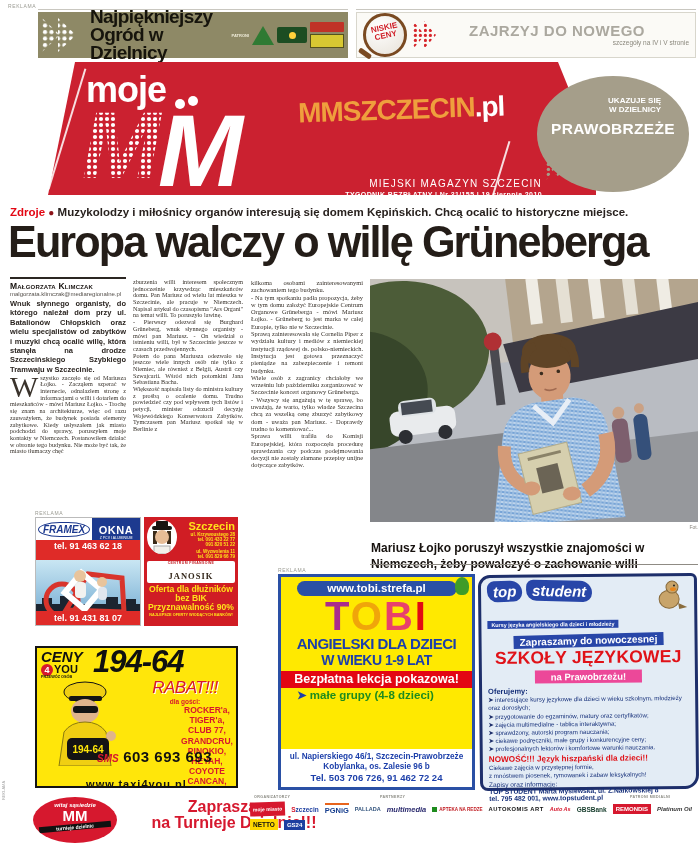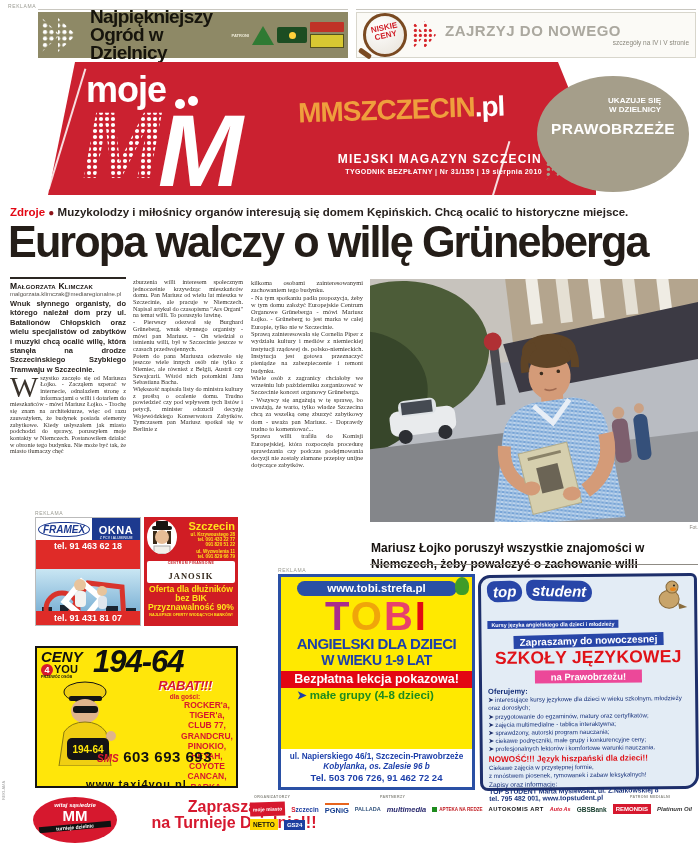--- a/index.html
+++ b/index.html
@@ -17,30 +17,30 @@
   .gbox1{width:30px;height:16px;background:#1c4d22;border-radius:2px;display:flex;align-items:center;justify-content:center;}
   .gbox1 i{width:7px;height:7px;border-radius:50%;background:#ffd23b;}
   .gcol{display:flex;flex-direction:column;gap:2px;}
   .gbox2{width:34px;height:10px;background:#c03227;border-radius:1px;}
   .gbox3{width:34px;height:14px;background:#d8c832;border:1px solid #55511c;box-sizing:border-box;}
   .ad-informator{left:356px;top:12px;width:340px;height:46px;background:#fbfaf6;border:1px solid #d8d6cc;box-sizing:border-box;display:flex;align-items:center;gap:6px;padding:0 6px;}
   .loupe{width:38px;height:38px;border-radius:50%;border:3px solid #7a4a22;background:radial-gradient(circle at 35% 30%,#fff, #e7e2d8);position:relative;flex:none;}
   .loupe .handle{position:absolute;left:-8px;bottom:-2px;width:14px;height:5px;background:#7a4a22;transform:rotate(35deg);border-radius:2px;}
   .loupe .t{position:absolute;left:2px;top:8px;width:34px;text-align:center;color:#cf1b24;font-weight:900;font-size:8px;line-height:1;transform:rotate(-12deg);}
   .inf-text{flex:1;line-height:1.05;}
-  .inf1{color:#aba89f;font-weight:900;font-size:15px;letter-spacing:.5px;}
+  .inf1{color:#aba89f;font-weight:900;font-size:15px;letter-spacing:.5px;margin-left:24px;}
   .inf2{color:#d6252b;font-weight:900;font-size:14.5px;}
   .inf3{color:#8b887d;font-size:6.5px;text-align:right;margin-top:1px;}
   
   .mast-red{left:44px;top:62px;width:552px;height:133px;background:#cb2130;
             clip-path:polygon(31px 0,514px 0,568px 133px,4px 133px);}
   .slash{position:absolute;width:2px;background:rgba(255,255,255,.85);}
   .mast-word{font-size:36px;font-weight:bold;letter-spacing:-1px;line-height:1;}
   .mast-site{font-weight:bold;font-size:28px;letter-spacing:-1px;transform:rotate(-2deg);}
-  .mast-tagline{color:#fff;font-weight:bold;font-size:12px;letter-spacing:1.2px;text-align:right;}
+  .mast-tagline{color:#fff;font-weight:normal;font-size:10px;letter-spacing:1.2px;text-align:right;margin-top:26px;}
   .mast-issue{color:#fff;font-weight:bold;font-size:7px;letter-spacing:.4px;text-align:right;margin-top:2px;}
   .circle-district{left:537px;top:76px;width:152px;height:116px;border-radius:50%;background:#a59e8a;color:#fff;}
   .cd-pre{position:absolute;right:28px;top:20px;font-size:8px;font-weight:bold;text-align:right;line-height:1.15;}
   .cd-name{position:absolute;left:14px;top:44px;font-size:15.5px;font-weight:900;letter-spacing:.3px;}
   
   .kicker{left:10px;top:206px;width:685px;font-size:11.5px;font-weight:bold;color:#28211e;white-space:nowrap;overflow:hidden;}
   .kicker .sec{color:#e30613;}
   .kicker .dot{color:#8c1218;font-size:10px;}
   .headline{left:8px;top:219px;width:692px;font-size:45px;font-weight:900;color:#241d18;
             letter-spacing:-2px;transform:scaleX(.96);transform-origin:left;white-space:nowrap;line-height:1;}
@@ -61,21 +61,21 @@
   .caption{left:371px;top:541px;width:308px;font-size:12px;font-weight:bold;color:#17120f;line-height:1.3;}
   .cap-rule{left:370px;top:564px;width:328px;height:1px;background:#8f8b84;}
   
   .ad-framex{left:35px;top:517px;width:106px;height:109px;border:1px solid #bbb;box-sizing:border-box;background:#fff;display:flex;flex-direction:column;}
   .fx-head{display:flex;height:22px;}
   .fx-logo{flex:1;display:flex;align-items:center;justify-content:center;}
   .fx-logo span{font-size:10px;font-weight:900;font-style:italic;color:#1d3a8f;border:1.5px solid #1d3a8f;border-radius:50%/60%;padding:1px 4px;}
   .fx-okna{width:48px;background:#1d3a8f;color:#fff;text-align:center;line-height:1;padding-top:3px;}
   .fx-okna b{font-size:11px;letter-spacing:.5px;}
   .fx-okna i{display:block;font-style:normal;font-size:3.5px;}
-  .fx-tel{background:#df2b28;color:#fff;font-weight:bold;font-size:9px;text-align:center;height:29px;line-height:13px;}
+  .fx-tel{background:#df2b28;color:#fff;font-weight:bold;font-size:9px;text-align:center;height:20px;line-height:13px;}
   .fx-img{flex:1;position:relative;background:linear-gradient(#c9e6f3,#7fb3d6);overflow:hidden;}
   
   .ad-janosik{left:144px;top:517px;width:94px;height:109px;background:#d01d24;box-sizing:border-box;padding:3px 3px 1px;color:#ffe11a;}
   .jn-top{display:flex;gap:2px;}
   .jn-circle{width:30px;height:34px;border-radius:50%;background:#fff;flex:none;overflow:hidden;}
   .jn-right{flex:1;text-align:right;line-height:1.1;}
   .jn-city{font-size:11px;font-weight:900;}
   .jn-addr{font-size:4.6px;font-weight:bold;}
   .jn-band{background:#fff;border-radius:2px;margin:2px 0;text-align:center;line-height:1;padding:1px 0;}
   .jn-band .sub{font-size:3.5px;color:#c01a20;font-weight:bold;letter-spacing:.4px;display:block;}
@@ -85,21 +85,21 @@
   
   .ad-taxi{left:35px;top:646px;width:203px;height:142px;background:#ffe60a;border:2px solid #141414;box-sizing:border-box;overflow:hidden;}
   .tx-logo{position:absolute;left:4px;top:2px;line-height:.9;}
   .tx-logo .t1{font-size:15px;font-weight:900;font-style:italic;color:#111;}
   .tx-logo .row{display:flex;align-items:center;gap:1px;}
   .tx-4{width:12px;height:12px;border-radius:50%;background:#d6182e;color:#fff;font-weight:900;font-size:9px;text-align:center;line-height:12px;}
   .tx-you{font-size:11px;font-weight:900;color:#111;}
   .tx-sub{font-size:3.8px;font-weight:bold;color:#111;}
   .tx-num{position:absolute;left:56px;top:-4px;font-size:31px;font-weight:900;font-style:italic;letter-spacing:-1px;color:#101010;}
   .tx-rabat{position:absolute;left:97px;top:30px;width:102px;text-align:center;}
-  .tx-rabat .rb{color:#d6182e;font-weight:700;font-style:italic;font-size:13px;letter-spacing:-.5px;text-shadow:1px 1px 0 #fff;}
+  .tx-rabat .rb{color:#d6182e;font-weight:400;font-style:italic;font-size:17px;letter-spacing:-.5px;text-shadow:1px 1px 0 #fff;}
   .tx-rabat .dg{color:#d6182e;font-weight:bold;font-size:6.5px;}
   .tx-rabat .gl{color:#d6182e;font-weight:900;font-size:8.5px;line-height:1.2;margin-left:44px;}
   .tx-sms{position:absolute;left:60px;top:100px;white-space:nowrap;}
   .tx-sms .s{color:#d6182e;font-weight:900;font-style:italic;font-size:10px;}
   .tx-sms .n{color:#111;font-weight:900;font-size:15px;letter-spacing:.5px;}
   .tx-black{position:absolute;left:3px;top:117px;width:193px;height:15px;background:#101010;text-align:center;line-height:15px;font-weight:900;font-style:italic;font-size:14.5px;letter-spacing:1px;}
   .tx-black .p1{color:#e23b33;}
   .tx-black .p2{color:#fff;}
   .tx-url{position:absolute;left:0;top:130px;width:100%;text-align:center;font-weight:900;font-size:11px;letter-spacing:1px;color:#111;}
   
@@ -107,21 +107,21 @@
   .tb-url{margin:4px auto 0;width:160px;background:#2a50a5;border-radius:9px;color:#fff;font-weight:bold;font-size:11.5px;line-height:15px;position:relative;}
   .tb-bunny{position:absolute;right:-12px;top:-4px;width:14px;height:18px;background:#3f9c28;border-radius:50% 50% 40% 40%;}
   .tb-brand{font-size:40px;font-weight:900;line-height:1.0;letter-spacing:2px;}
   .tb-t{color:#aa2b8c;}.tb-o{color:#f0a50a;}.tb-b{color:#e8416c;}.tb-i{color:#e30b13;}
   .tb-l1{color:#1c3faa;font-weight:900;font-size:15px;letter-spacing:-.5px;line-height:1.05;text-align:center;}
   .tb-l2{color:#1c3faa;font-weight:900;font-size:14px;letter-spacing:-.5px;}
   .tb-red{background:#e30613;color:#fff;font-weight:900;font-size:12.5px;line-height:17px;margin-top:3px;}
   .tb-item{color:#1e8c1e;font-weight:900;font-size:11.5px;text-align:left;padding-left:16px;line-height:1.25;}
   .tb-item .arr{color:#1c3faa;}
   .tb-foot{background:#fff;margin-top:auto;padding:3px 2px;color:#1c3faa;font-weight:bold;line-height:1.25;}
-  .tb-a1{font-size:8.2px;}.tb-a2{font-size:8.2px;font-style:italic;}.tb-tel{font-size:9.5px;}
+  .tb-a1{font-size:8.2px;}.tb-a2{font-size:8.2px;}.tb-tel{font-size:9.5px;}
   
   .ad-top{left:479px;top:574px;width:219px;height:216px;background:#e3ecf5;border:3px solid #1e2f6b;border-radius:12px 6px 14px 8px;box-sizing:border-box;transform:rotate(-.6deg);padding:3px 6px;color:#16307a;}
   .ts-logorow{display:flex;align-items:flex-start;gap:4px;}
   .ts-blob{background:#2846a8;color:#fff;font-weight:900;font-style:italic;font-size:15px;padding:2px 6px;border-radius:8px 14px 10px 12px;transform:rotate(-2deg);}
   .ts-mascot{margin-left:auto;}
   .ts-sub{display:inline-block;background:#2846a8;color:#fff;font-size:5.4px;font-weight:bold;padding:1px 4px;margin-top:1px;}
   .ts-h1{display:inline-block;background:#2846a8;color:#fff;font-weight:bold;font-size:10px;padding:1px 6px;margin-top:2px;transform:rotate(-1deg);}
   .ts-h2{color:#e01218;font-weight:900;font-size:17.5px;letter-spacing:.2px;line-height:1.05;}
   .ts-h3{display:inline-block;background:#ec4899;color:#fff;font-weight:bold;font-size:9.5px;padding:1px 16px;}
   .ts-center{text-align:center;}

